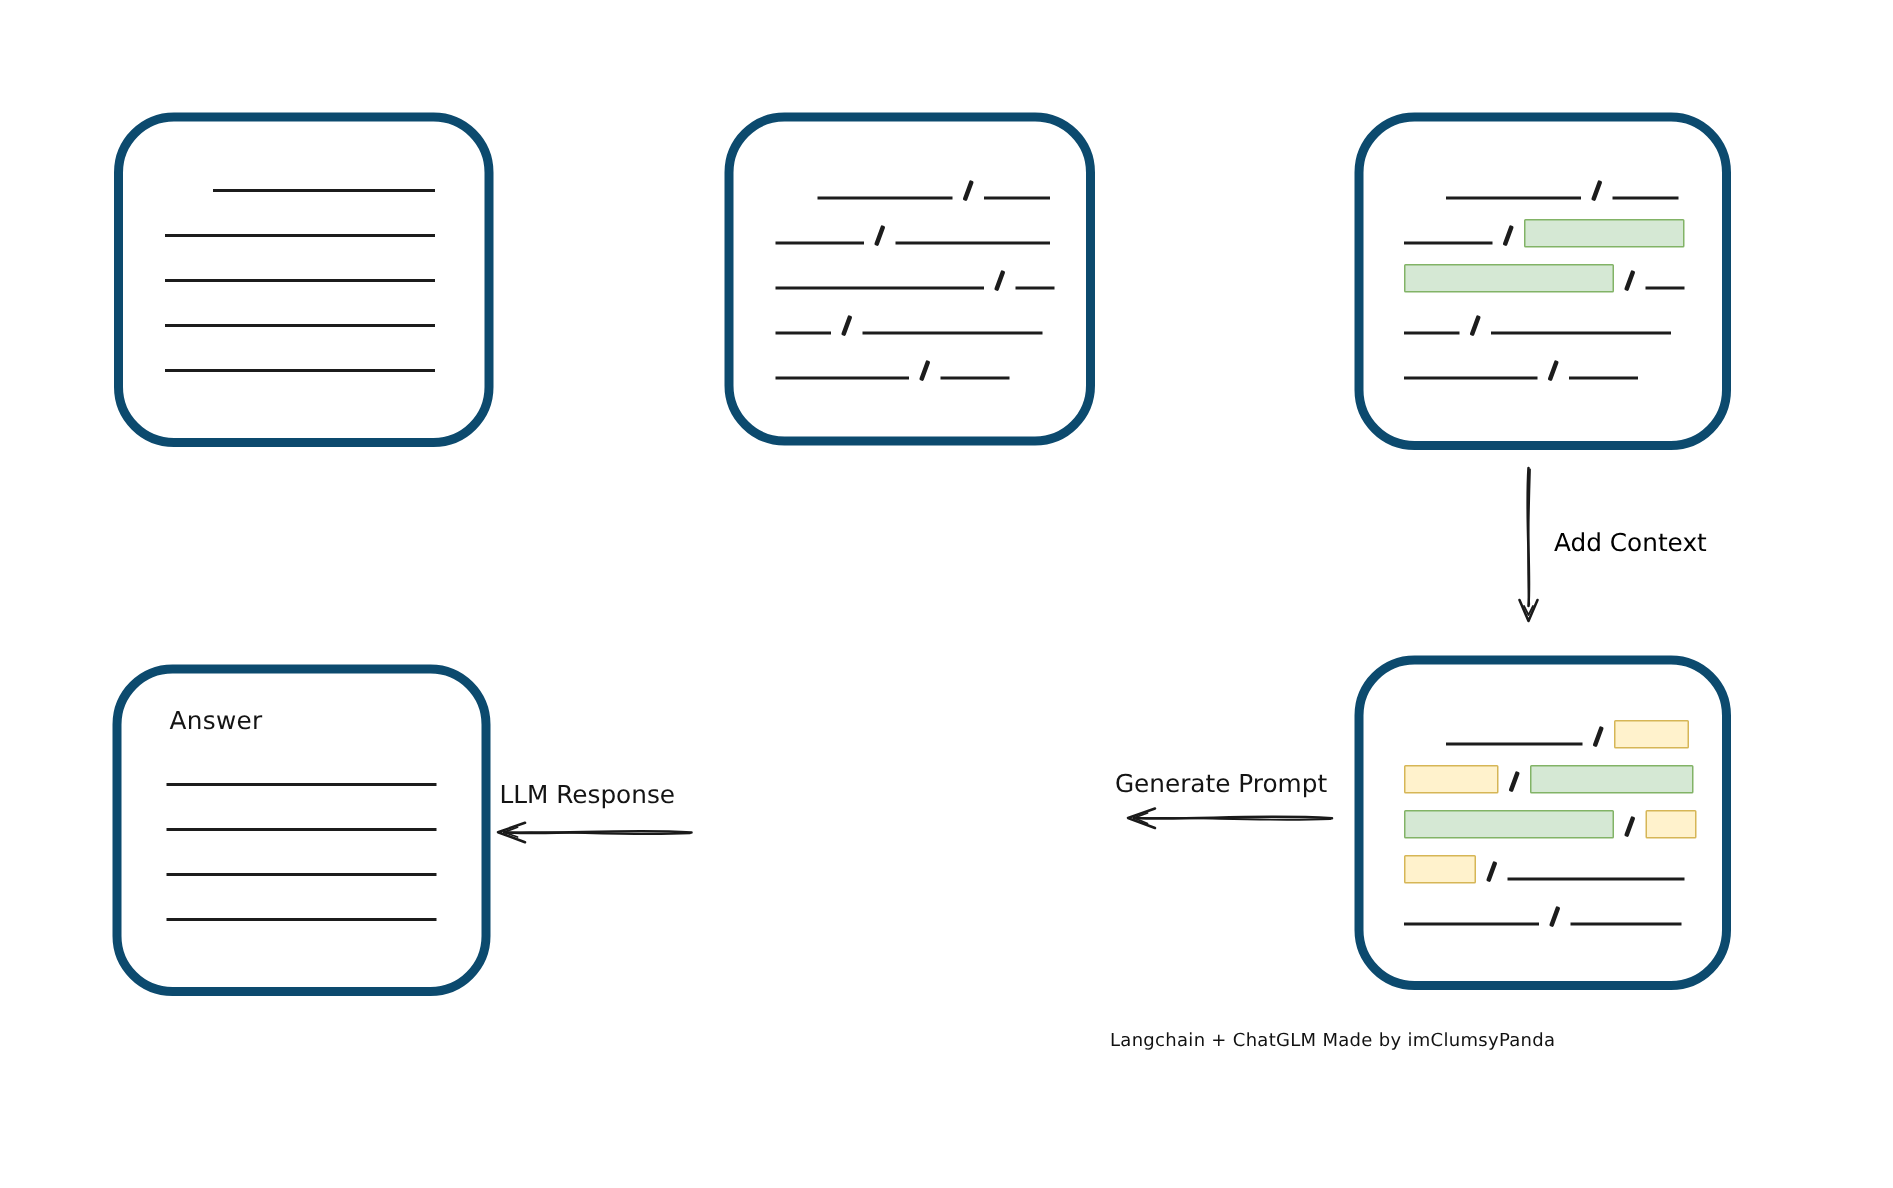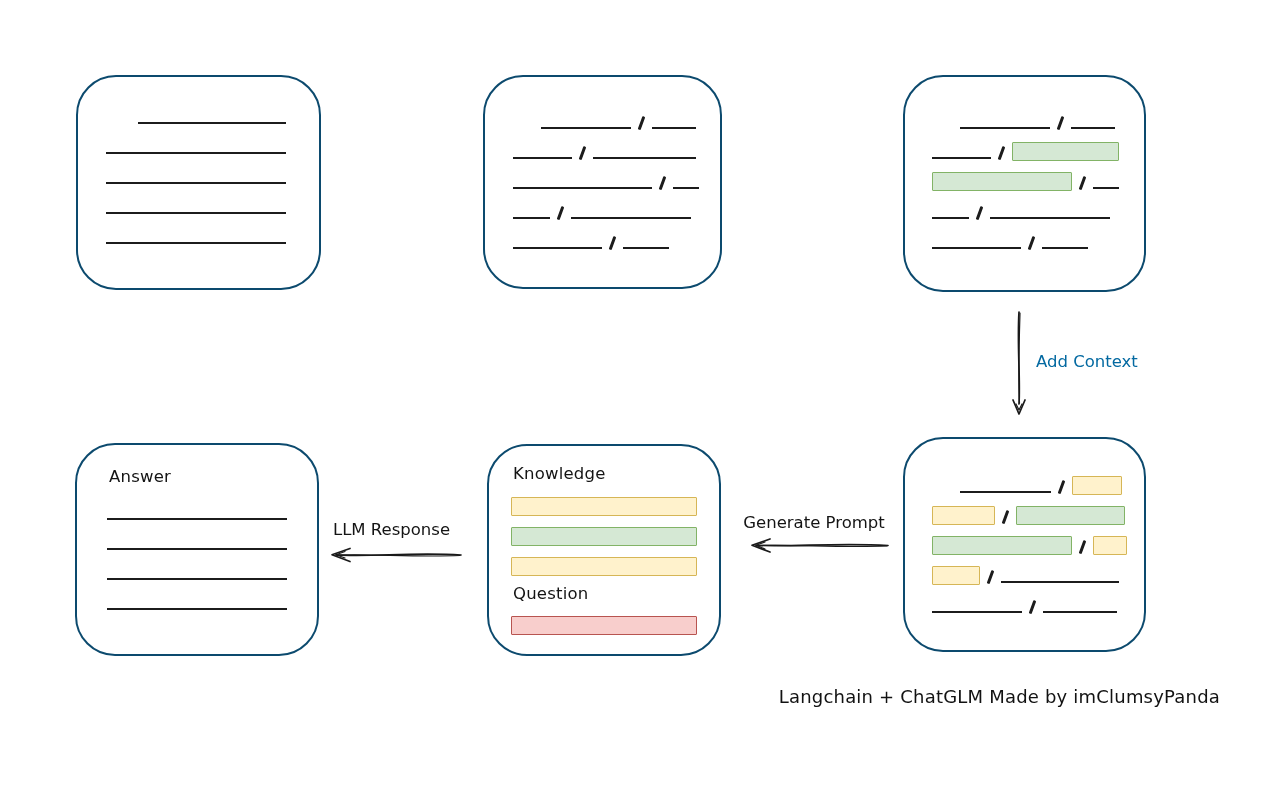--- a/index.html
+++ b/index.html
@@ -1,40 +1,40 @@
 <!DOCTYPE html>
 <html><head>
 <meta charset="utf-8">
 <style>
   html,body{margin:0;padding:0;background:#ffffff;}
   .canvas{
     position:relative;width:1262px;height:792px;background:#ffffff;overflow:hidden;
     font-family:"DejaVu Sans","Liberation Sans",sans-serif;color:#161616;
   }
   .box{
-    position:absolute;border:2px solid #0c4a6e;border-radius:40px;background:#ffffff;
+    position:absolute;border:6px solid #0c4a6e;border-radius:40px;background:#ffffff;
   }
   .rows{position:absolute;}
   .drow{display:flex;align-items:flex-end;height:30px;}
   .seg{display:inline-block;flex:0 0 auto;}
   .seg.line{height:0;border-bottom:2px solid #1c1c1c;margin-bottom:3px;}
   .seg.chunk{height:17px;border:1.5px solid;margin-bottom:1px;border-radius:1px;}
   .seg.indent{height:1px;}
   .slash{
     display:inline-block;flex:0 0 auto;width:2.5px;height:14px;background:#1c1c1c;
     transform:rotate(20deg);margin:0 9px 2px 9px;border-radius:1px;
   }
   .heading{position:absolute;font-size:16.5px;letter-spacing:0.2px;color:#141414;}
   .arrow-group{position:absolute;display:flex;flex-direction:column;align-items:center;}
   .arrow-label{font-size:16.5px;white-space:nowrap;color:#141414;}
   .arrow-group svg{display:block;}
   .sketch{stroke:#1a1a1a;fill:none;stroke-width:1.7;stroke-linecap:round;stroke-linejoin:round;}
   .sketch.thin{stroke-width:1.2;}
-  .caption{position:absolute;font-size:18px;text-align:right;color:#121212;letter-spacing:0.2px;}
-  .vert-label{position:absolute;font-size:16.5px;white-space:nowrap;color:#0369a1;}
+  .caption{position:absolute;font-size:12px;text-align:left;color:#121212;letter-spacing:0.2px;}
+  .vert-label{position:absolute;font-size:16.5px;white-space:nowrap;color:#000000;}
 </style>
 </head>
 <body>
 
 <div class="canvas">
 
   <div class="box" style="left:76px;top:75px;width:241px;height:211px;">
     <div class="rows" style="left:28px;top:20px;">
         <div class="drow">
           <span class="seg indent" style="width: 32px;"></span>
@@ -141,40 +141,20 @@
           <span class="seg line" style="width: 118px; border-bottom-color: rgb(28, 28, 28);"></span>
         </div>
         <div class="drow">
           <span class="seg line" style="width: 90px; border-bottom-color: rgb(28, 28, 28);"></span>
           <span class="slash"></span>
           <span class="seg line" style="width: 74px; border-bottom-color: rgb(28, 28, 28);"></span>
         </div>
       </div>
   </div>
 
-  <div class="box" style="left:487px;top:444px;width:230px;height:208px;">
-    <div class="heading" style="left:24px;top:18px;">Knowledge</div>
-    <div class="rows" style="left:22px;top:41px;">
-        <div class="drow">
-          <span class="seg chunk" style="width: 184px; background: rgb(255, 242, 204); border-color: rgb(214, 182, 86);"></span>
-        </div>
-        <div class="drow">
-          <span class="seg chunk" style="width: 184px; background: rgb(213, 232, 212); border-color: rgb(130, 179, 102);"></span>
-        </div>
-        <div class="drow">
-          <span class="seg chunk" style="width: 184px; background: rgb(255, 242, 204); border-color: rgb(214, 182, 86);"></span>
-        </div>
-      </div>
-    <div class="heading" style="left:24px;top:138px;">Question</div>
-    <div class="rows" style="left:22px;top:160px;">
-        <div class="drow">
-          <span class="seg chunk" style="width: 184px; background: rgb(248, 206, 204); border-color: rgb(184, 84, 80);"></span>
-        </div>
-      </div>
-  </div>
 
   <div class="box" style="left:75px;top:443px;width:240px;height:209px;">
     <div class="heading" style="left:32px;top:22px;">Answer</div>
     <div class="rows" style="left:30px;top:48px;">
         <div class="drow">
           <span class="seg line" style="width: 180px; border-bottom-color: rgb(28, 28, 28);"></span>
         </div>
         <div class="drow">
           <span class="seg line" style="width: 180px; border-bottom-color: rgb(28, 28, 28);"></span>
         </div>

